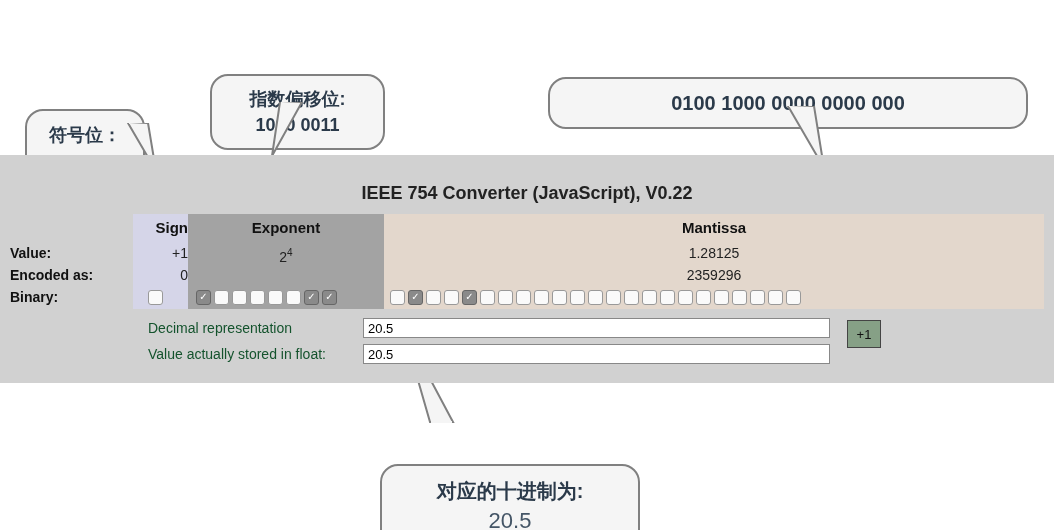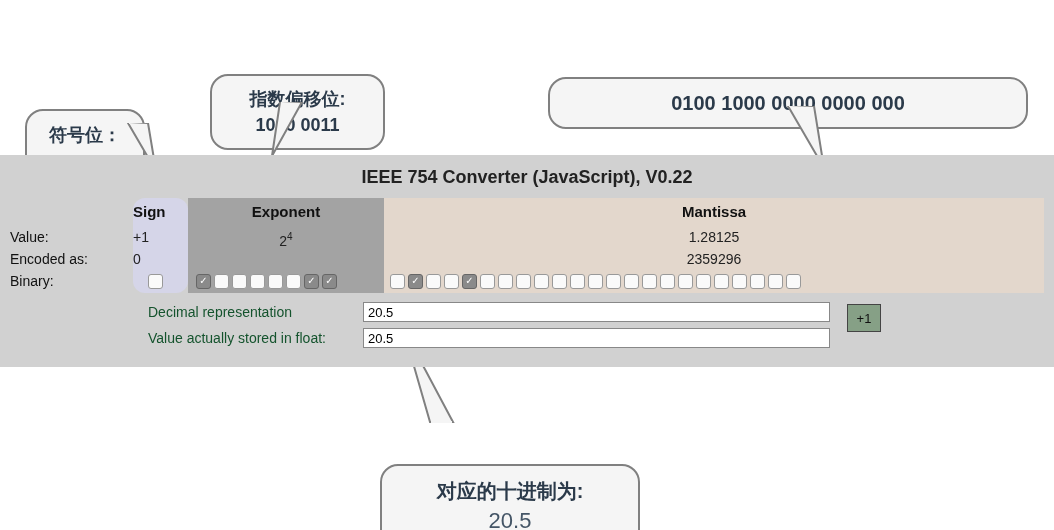--- a/index.html
+++ b/index.html
@@ -34,30 +34,31 @@
     background: #d1d1d1;
     padding-top: 12px;
     padding-bottom: 14px;
   }
   .title {
     text-align: center;
     font-weight: bold;
     font-size: 18px;
     color: #222;
     margin-bottom: 10px;
+    margin-top: 16px;
   }
   .grid {
     position: relative;
     width: 1054px;
   }
-  .col-labels { position: absolute; left: 10px; top: 28px; font-size: 14px; color: #111; font-weight: normal;}
+  .col-labels { position: absolute; left: 10px; top: 28px; font-size: 14px; color: #111; font-weight: bold;}
   .col-labels div { height: 22px; line-height: 22px; }
   .sign-col {
-    position: absolute; left: 133px; top: 0; width: 55px; text-align: left;
-    background: #d5d5e8; height: 95px; border-radius: 12px;
+    position: absolute; left: 133px; top: 0; width: 55px; text-align: right;
+    background: #d5d5e8; height: 95px;
   }
   .exp-col {
     position: absolute; left: 188px; top: 0; width: 196px; text-align: center;
     background: #a3a3a3; height: 95px;
   }
   .mant-col {
     position: absolute; left: 384px; top: 0; width: 660px; text-align: center;
     background: #e3d7cc; height: 95px;
   }
   .col-head { font-weight: bold; font-size: 15px; height: 28px; line-height: 28px; color: #111;}

